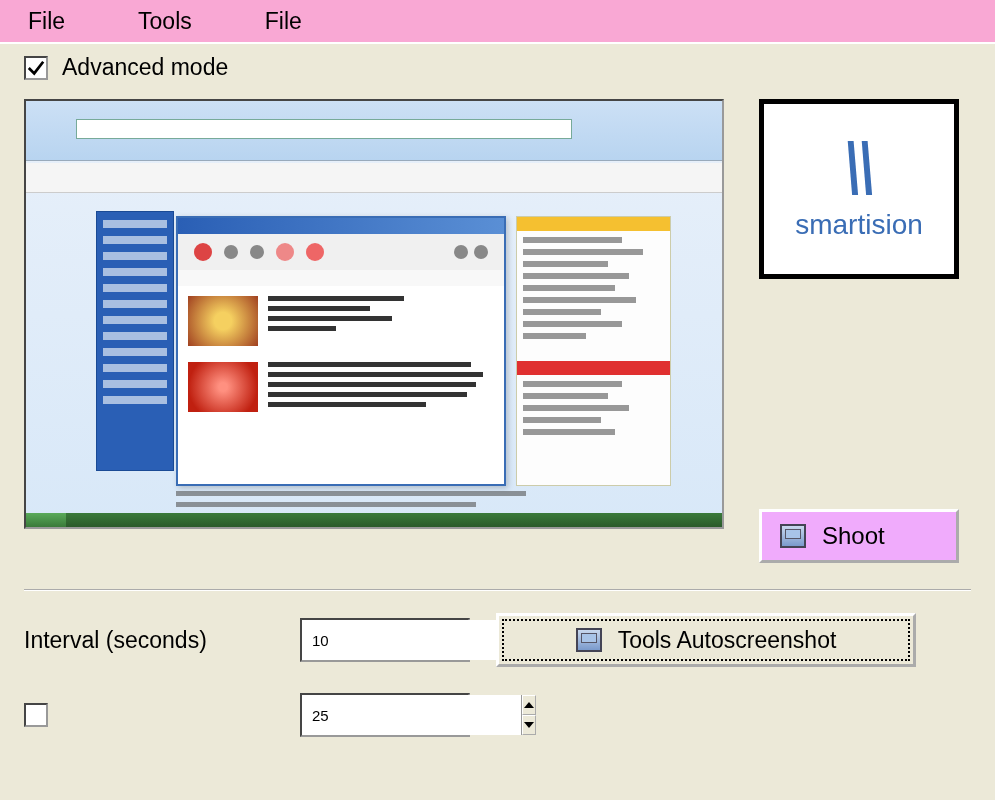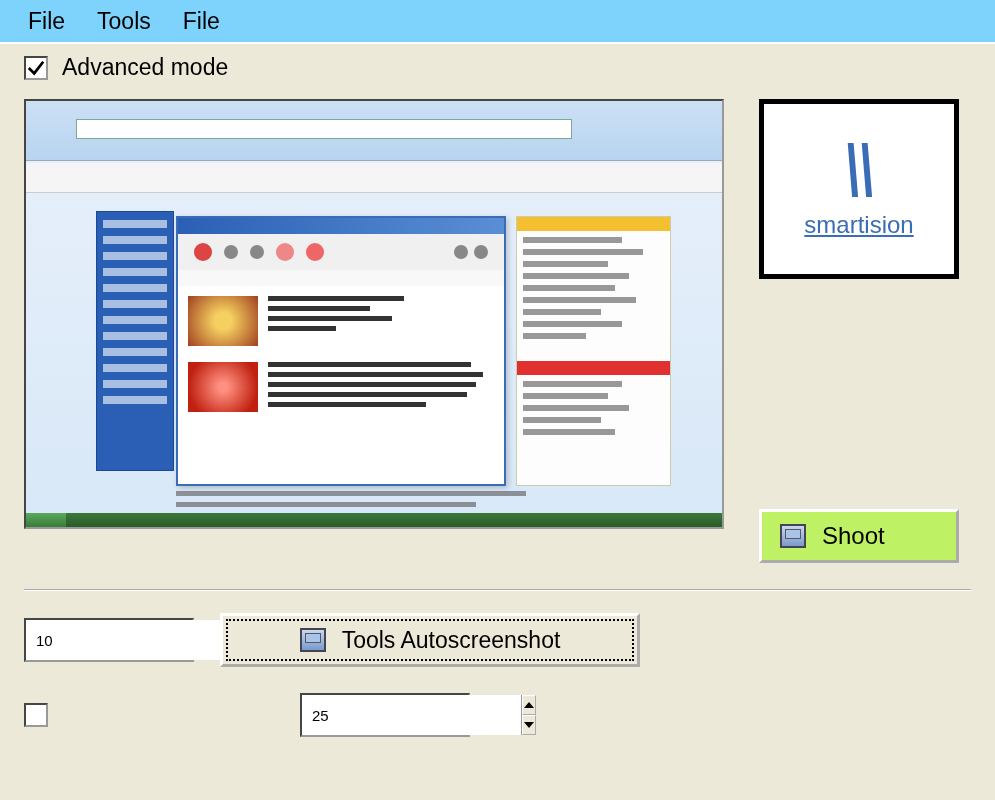--- a/index.html
+++ b/index.html
@@ -50,26 +50,27 @@
   border-radius: 4px;
   display: flex;
   align-items: center;
   justify-content: center;
   cursor: pointer;
   box-shadow: 0 0 2px rgba(0,0,0,0.4);
 }
 .close-btn svg { width: 22px; height: 22px; }
 .menubar {
   height: 42px;
-  background: #7dd3fc;
+  background: #f9a8d4;
   display: flex;
   align-items: center;
   padding: 0 12px;
   font-size: 23px;
   color: #000;
+  gap: 41px;
 }
 .menu-item {
   padding: 4px 16px;
   cursor: pointer;
 }
 .client {
   flex: 1;
   padding: 10px 24px 0 24px;
   border-top: 2px solid #fff;
   position: relative;
@@ -247,30 +248,29 @@
 }
 .logo-slash {
   font-size: 72px;
   color: #3a6db5;
   font-weight: bold;
   font-style: italic;
   line-height: 0.9;
   transform: scaleX(0.7);
 }
 .logo-text {
-  font-size: 24px;
+  font-size: 28px;
   color: #3a6db5;
   margin-top: 8px;
-  text-decoration: underline;
 }
 .shoot-btn {
   margin-top: 230px;
   width: 200px;
   height: 54px;
-  background: #bef264;
+  background: #f0abfc;
   border: 3px outset #fff;
   display: flex;
   align-items: center;
   padding: 16px 18px;
   font-size: 24px;
   cursor: pointer;
   gap: 16px;
 }
 .btn-icon {
   width: 26px;
@@ -476,20 +476,21 @@
         <button class="shoot-btn">
           <span class="btn-icon"></span>
           <span>Shoot</span>
         </button>
       </div>
     </div>
 
     <div class="separator"></div>
 
     <div class="interval-row">
+      <div class="interval-label">Interval (seconds)</div>
       <div class="spin-input">
         <input class="spin-text" value="10" style="">
         <div class="spin-btns">
           <div class="spin-btn">
             <svg viewBox="0 0 12 8">
                 <path d="M1 7 L6 1 L11 7 Z" fill="black"></path>
               </svg>
           </div>
           <div class="spin-btn">
             <svg viewBox="0 0 12 8">

